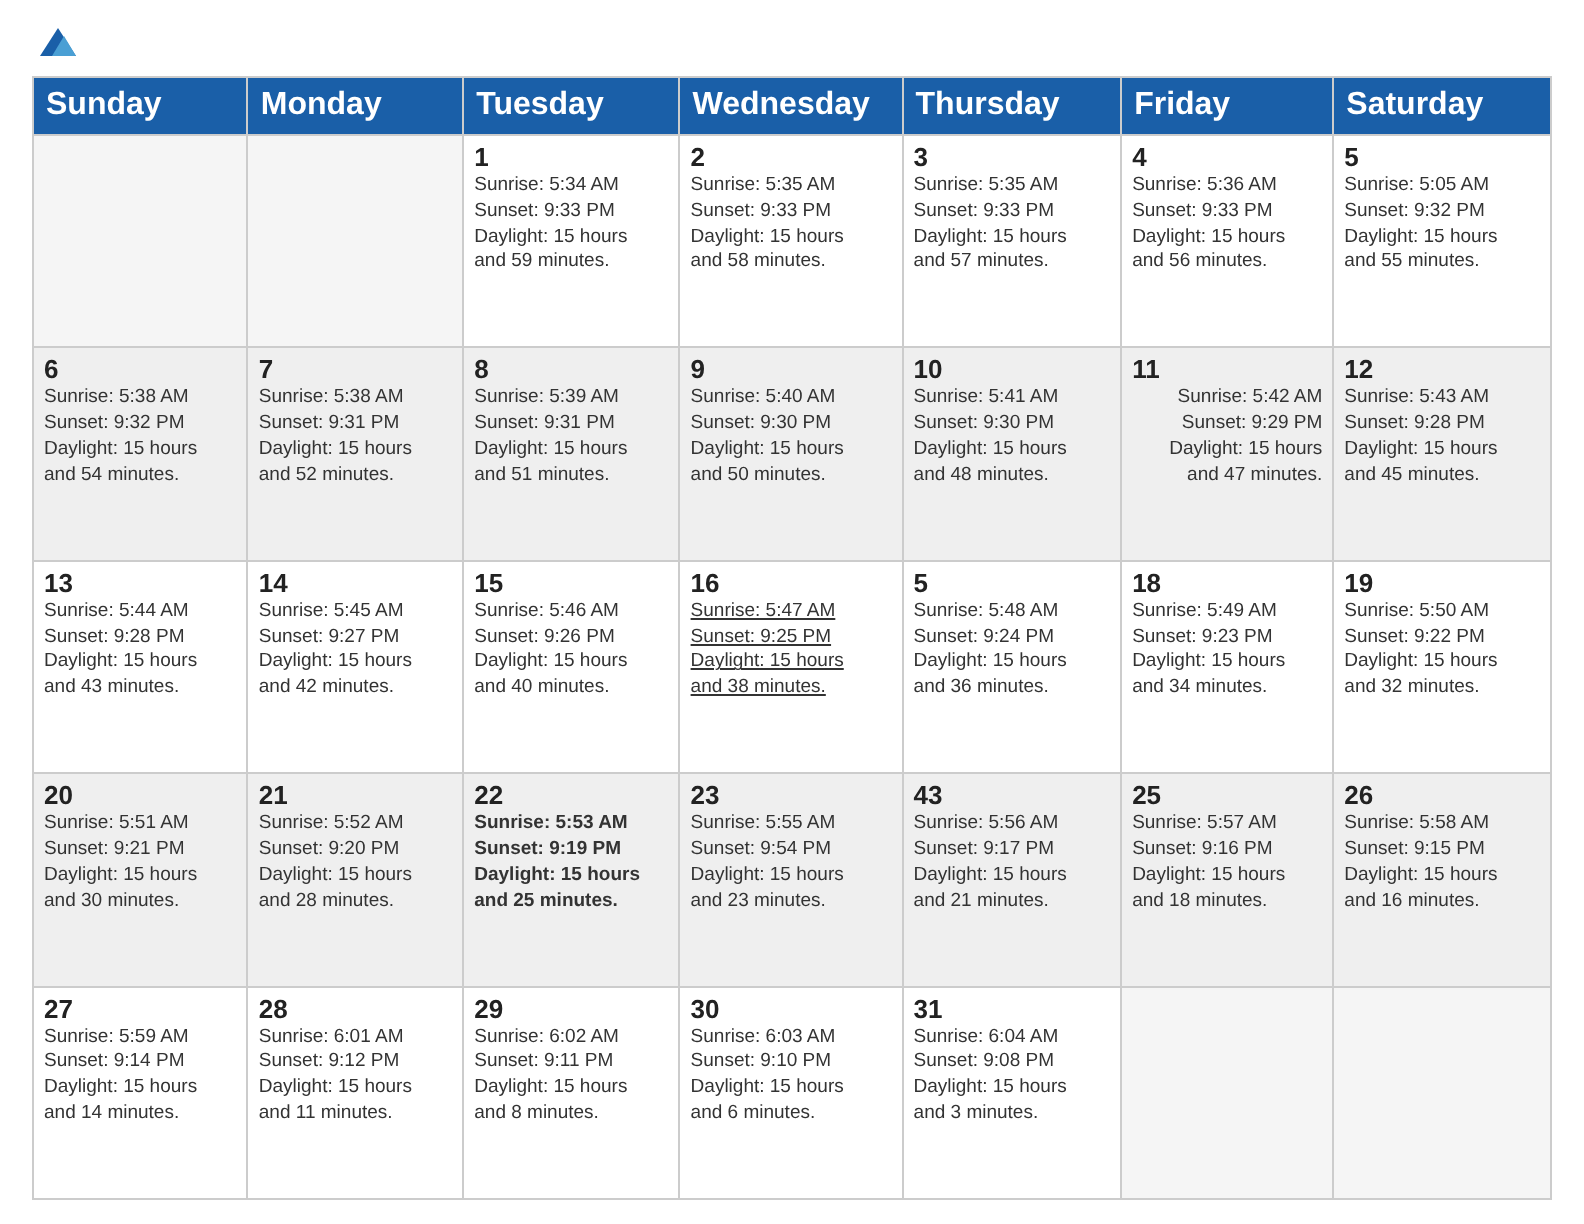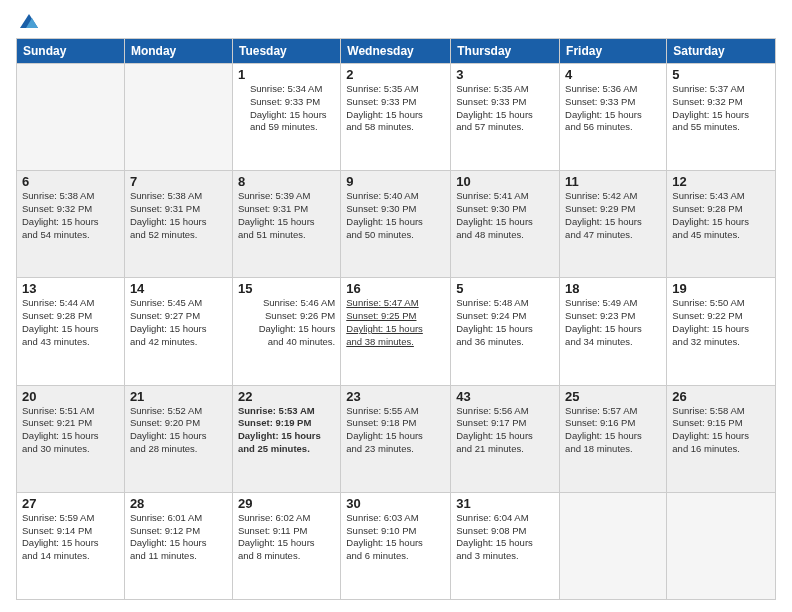--- a/index.html
+++ b/index.html
@@ -62,21 +62,21 @@
     .calendar-table {
       width: 100%;
       border-collapse: collapse;
       flex: 1;
     }
     .calendar-table th {
       background-color: #1a5fa8;
       color: #fff;
       text-align: left;
       padding: 5px 6px;
-      font-size: 12px;
+      font-size: 16px;
       border: 1px solid #ccc;
     }
     .calendar-table td {
       border: 1px solid #ccc;
       vertical-align: top;
       padding: 3px 5px;
       width: 113px;
       height: 82px;
       font-size: 10px;
       color: #333;
@@ -133,21 +133,21 @@
           <th>Friday</th>
           <th>Saturday</th>
         </tr>
     </thead>
     <tbody id="calendar-body">
     <tr>
           <td class="empty"></td>
           <td class="empty"></td>
           <td>
             <span class="day-number">1</span>
-            <div class="day-info" style="white-space: pre-line; margin-left: 12px;">Sunrise: 5:34 AM
+            <div class="day-info" style="white-space: pre-line;">Sunrise: 5:34 AM
 Sunset: 9:33 PM
 Daylight: 15 hours
 and 59 minutes.</div>
           </td>
           <td>
             <span class="day-number">2</span>
             <div class="day-info" style="white-space: pre-line;">Sunrise: 5:35 AM
 Sunset: 9:33 PM
 Daylight: 15 hours
 and 58 minutes.</div>
@@ -161,21 +161,21 @@
           </td>
           <td>
             <span class="day-number">4</span>
             <div class="day-info" style="white-space: pre-line;">Sunrise: 5:36 AM
 Sunset: 9:33 PM
 Daylight: 15 hours
 and 56 minutes.</div>
           </td>
           <td>
             <span class="day-number">5</span>
-            <div class="day-info" style="white-space: pre-line;">Sunrise: 5:37 AM
+            <div class="day-info" style="white-space: pre-line;">Sunrise: 5:05 AM
 Sunset: 9:32 PM
 Daylight: 15 hours
 and 55 minutes.</div>
           </td>
         </tr>
         <tr class="row-shaded">
           <td>
             <span class="day-number">6</span>
             <div class="day-info" style="white-space: pre-line;">Sunrise: 5:38 AM
 Sunset: 9:32 PM
@@ -205,21 +205,21 @@
           </td>
           <td>
             <span class="day-number">10</span>
             <div class="day-info" style="white-space: pre-line;">Sunrise: 5:41 AM
 Sunset: 9:30 PM
 Daylight: 15 hours
 and 48 minutes.</div>
           </td>
           <td>
             <span class="day-number">11</span>
-            <div class="day-info" style="white-space: pre-line;">Sunrise: 5:42 AM
+            <div class="day-info" style="white-space: pre-line; text-align: right;">Sunrise: 5:42 AM
 Sunset: 9:29 PM
 Daylight: 15 hours
 and 47 minutes.</div>
           </td>
           <td>
             <span class="day-number">12</span>
             <div class="day-info" style="white-space: pre-line;">Sunrise: 5:43 AM
 Sunset: 9:28 PM
 Daylight: 15 hours
 and 45 minutes.</div>
@@ -235,21 +235,21 @@
           </td>
           <td>
             <span class="day-number">14</span>
             <div class="day-info" style="white-space: pre-line;">Sunrise: 5:45 AM
 Sunset: 9:27 PM
 Daylight: 15 hours
 and 42 minutes.</div>
           </td>
           <td>
             <span class="day-number">15</span>
-            <div class="day-info" style="white-space: pre-line; text-align: right;">Sunrise: 5:46 AM
+            <div class="day-info" style="white-space: pre-line;">Sunrise: 5:46 AM
 Sunset: 9:26 PM
 Daylight: 15 hours
 and 40 minutes.</div>
           </td>
           <td>
             <span class="day-number">16</span>
             <div class="day-info" style="white-space: pre-line; text-decoration: underline;">Sunrise: 5:47 AM
 Sunset: 9:25 PM
 Daylight: 15 hours
 and 38 minutes.</div>
@@ -294,21 +294,21 @@
           <td>
             <span class="day-number">22</span>
             <div class="day-info" style="white-space: pre-line; font-weight: bold;">Sunrise: 5:53 AM
 Sunset: 9:19 PM
 Daylight: 15 hours
 and 25 minutes.</div>
           </td>
           <td>
             <span class="day-number">23</span>
             <div class="day-info" style="white-space: pre-line;">Sunrise: 5:55 AM
-Sunset: 9:18 PM
+Sunset: 9:54 PM
 Daylight: 15 hours
 and 23 minutes.</div>
           </td>
           <td>
             <span class="day-number">43</span>
             <div class="day-info" style="white-space: pre-line;">Sunrise: 5:56 AM
 Sunset: 9:17 PM
 Daylight: 15 hours
 and 21 minutes.</div>
           </td>

